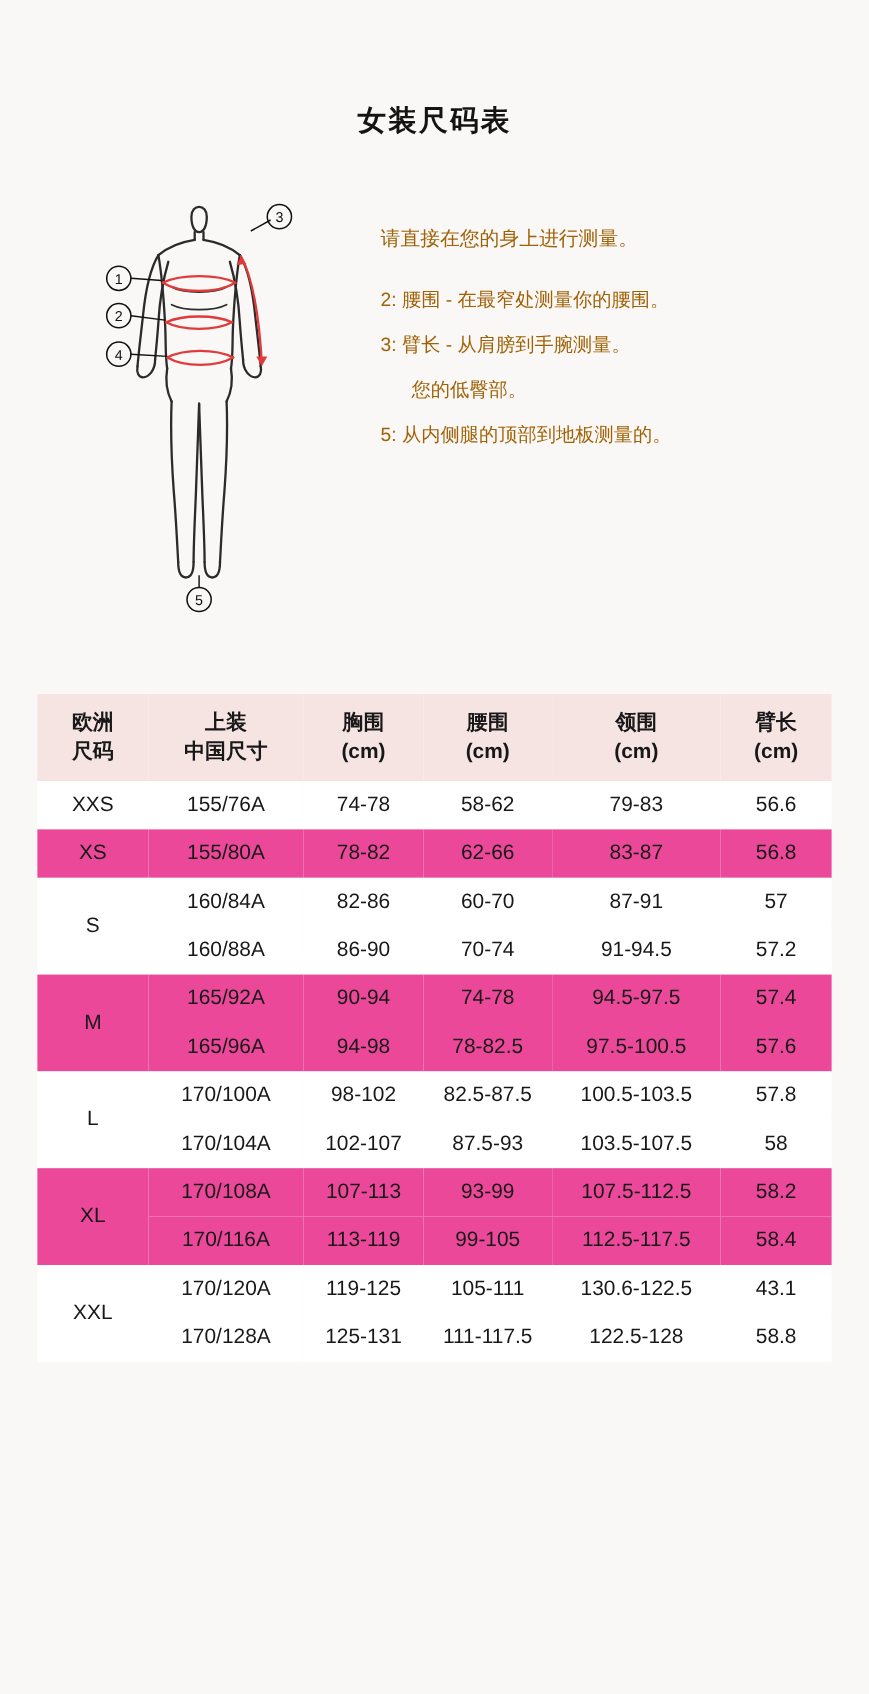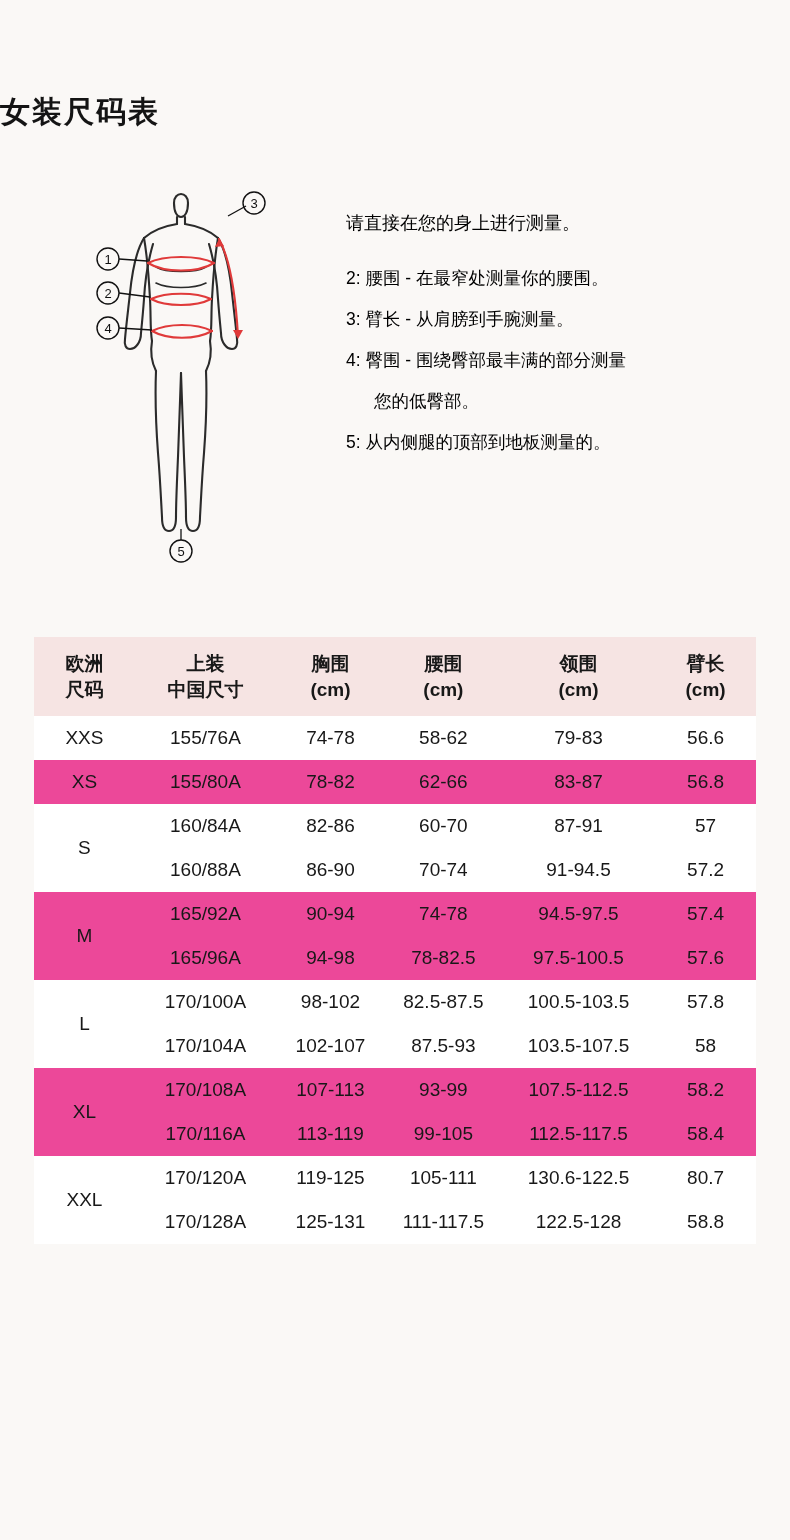--- a/index.html
+++ b/index.html
@@ -15,22 +15,22 @@
     position: relative;
     overflow: hidden;
   }
   .page {
     width: 790px;
     height: 1540px;
     position: relative;
     background: #faf8f6;
   }
   .title {
-    text-align: left;
-    font-size: 30px;
+    text-align: center;
+    font-size: 26px;
     font-weight: bold;
     letter-spacing: 2px;
     padding-top: 92px;
     color: #141414;
   }
   .top-section {
     display: flex;
     flex-direction: row;
     align-items: flex-start;
     margin-top: 48px;
@@ -40,21 +40,21 @@
     width: 290px;
     flex: 0 0 290px;
     position: relative;
     height: 400px;
   }
   .instructions {
     flex: 1;
     padding-top: 28px;
     font-size: 17.5px;
     line-height: 1.6;
-    color: #000000;
+    color: #a16207;
   }
   .instructions .intro {
     margin-bottom: 26px;
     font-size: 18px;
   }
   .instructions .line {
     margin-bottom: 13px;
     white-space: nowrap;
   }
   .instructions .line.indent {
@@ -185,21 +185,20 @@
           <path d="M190 25 L172 35"></path>
           <path d="M125 359 L125 348"></path>
         </g>
       </svg>
     </div>
 
     <div class="instructions">
       <div class="intro">请直接在您的身上进行测量。</div>
       <div class="line">2: 腰围 - 在最窄处测量你的腰围。</div>
       <div class="line">3: 臂长 - 从肩膀到手腕测量。</div>
-      <div class="line">4: 臀围 - 围绕臀部最丰满的部分测量</div>
       <div class="line indent">您的低臀部。</div>
       <div class="line">5: 从内侧腿的顶部到地板测量的。</div>
     </div>
 
   </div>
 
   <table class="size-table">
     <colgroup>
       <col class="col-eu">
         <col class="col-cn">
@@ -312,21 +311,21 @@
           <td>99-105</td>
           <td>112.5-117.5</td>
           <td>58.4</td>
         </tr>
         <tr>
           <td class="size-label" rowspan="2">XXL</td>
           <td>170/120A</td>
           <td>119-125</td>
           <td>105-111</td>
           <td>130.6-122.5</td>
-          <td>80.7</td>
+          <td>43.1</td>
         </tr>
         <tr>
           <td>170/128A</td>
           <td>125-131</td>
           <td>111-117.5</td>
           <td>122.5-128</td>
           <td>58.8</td>
         </tr>
       </tbody>
   </table>

